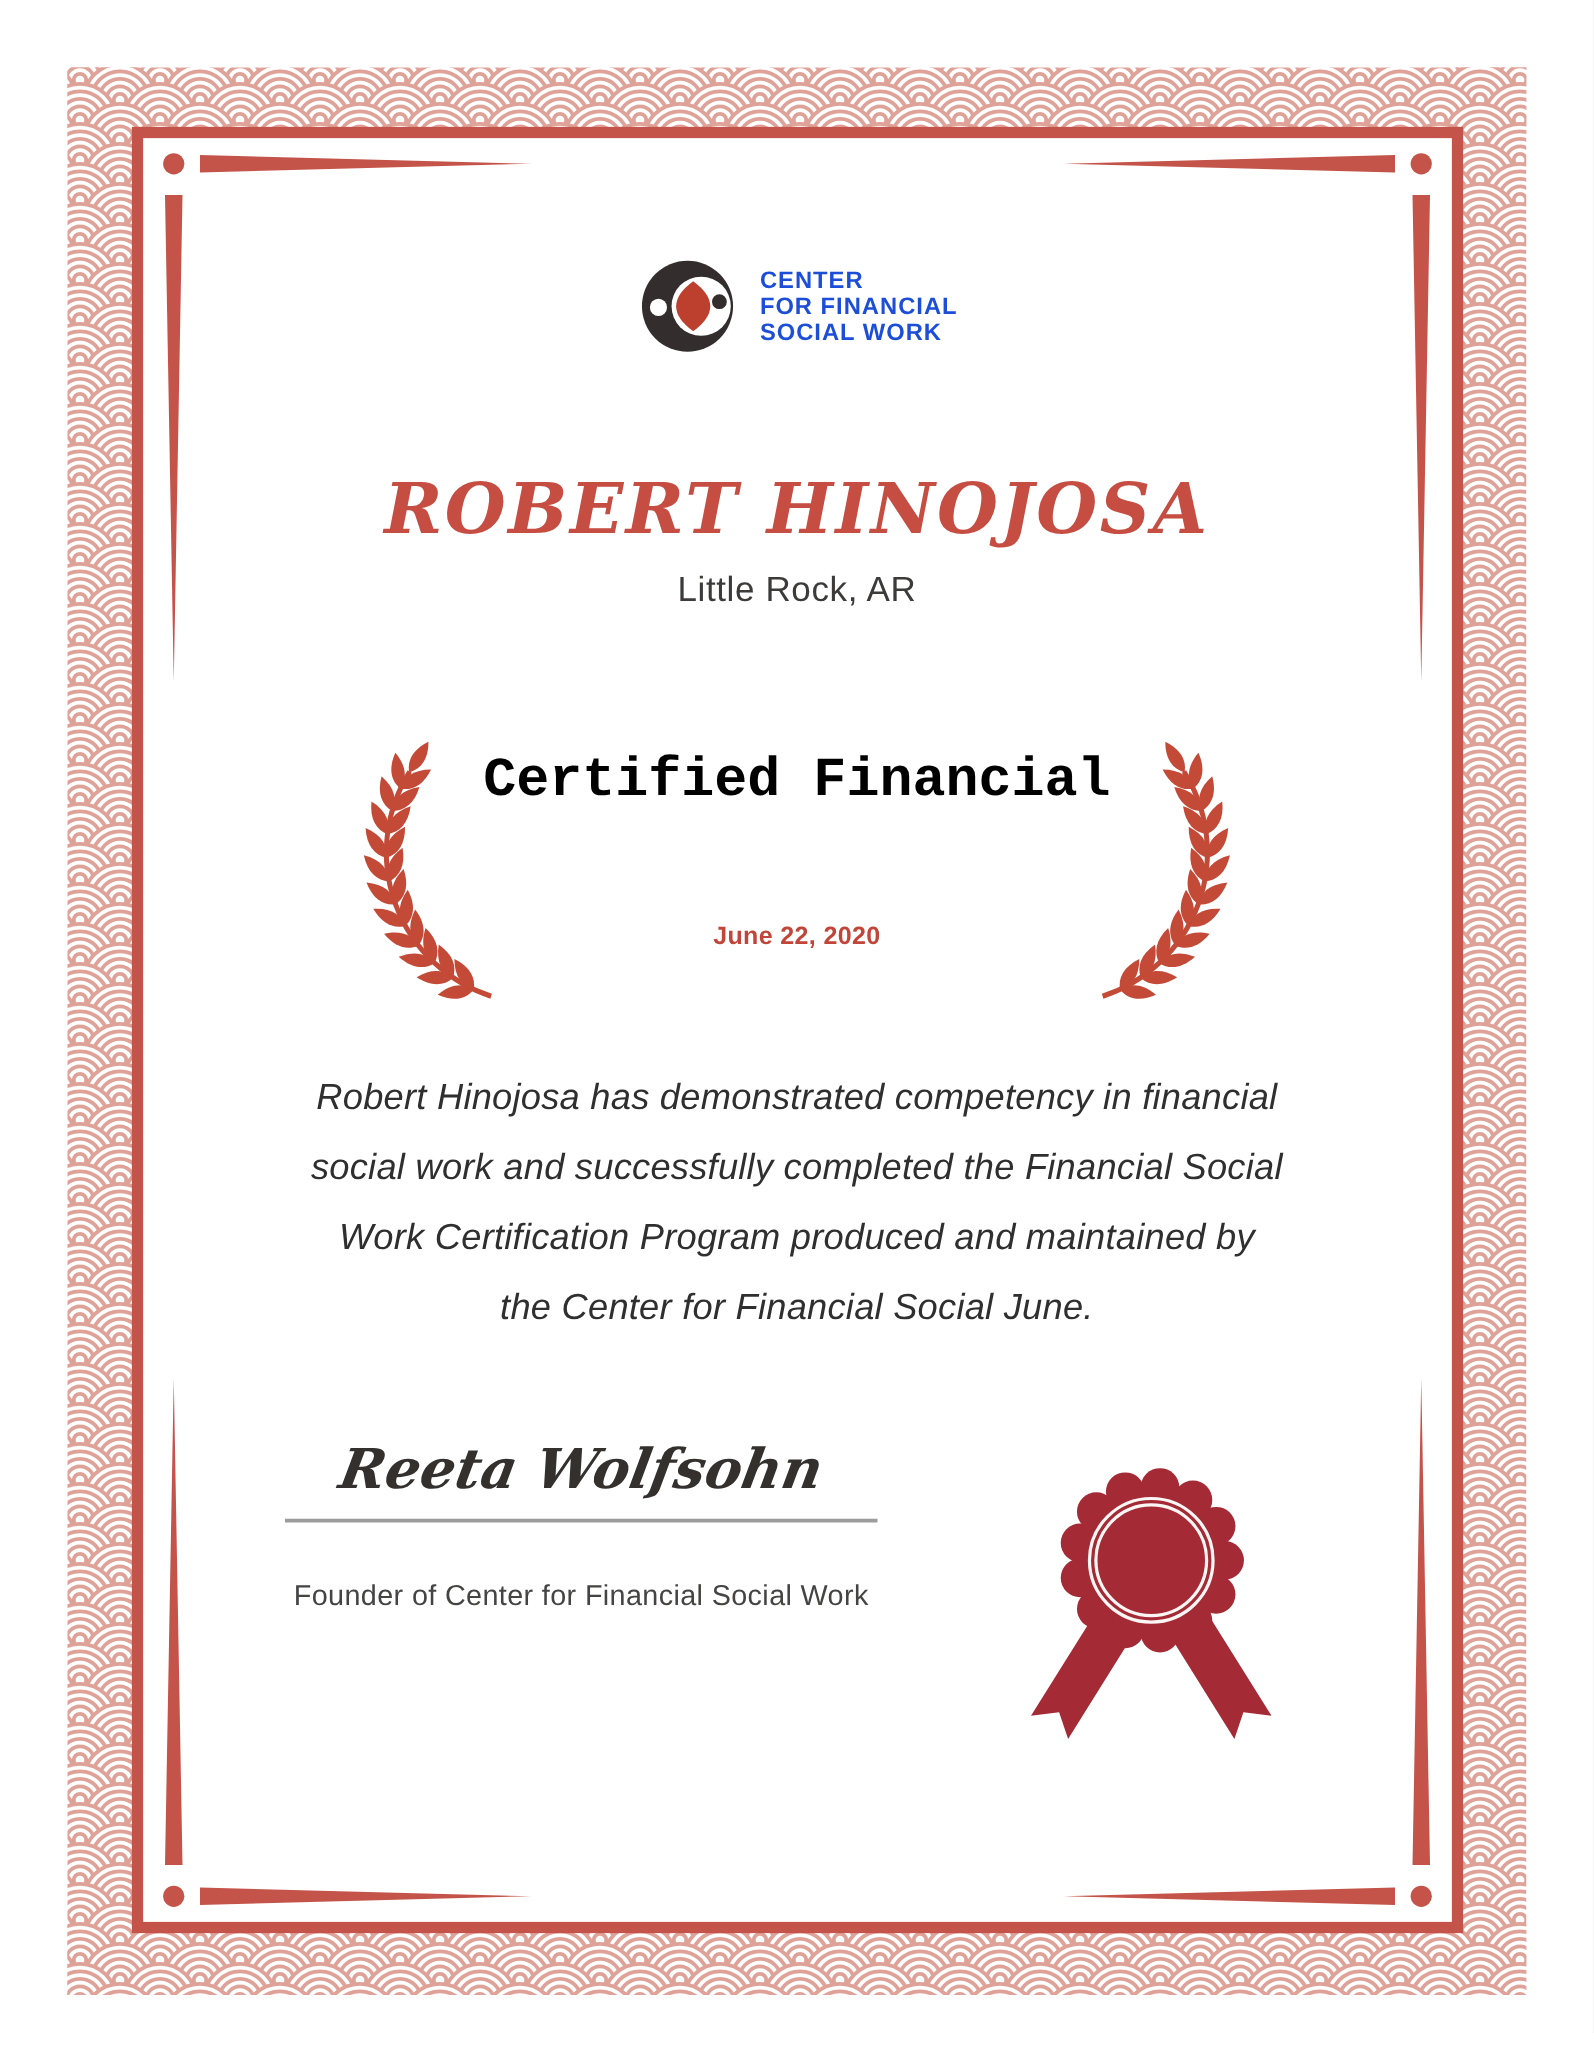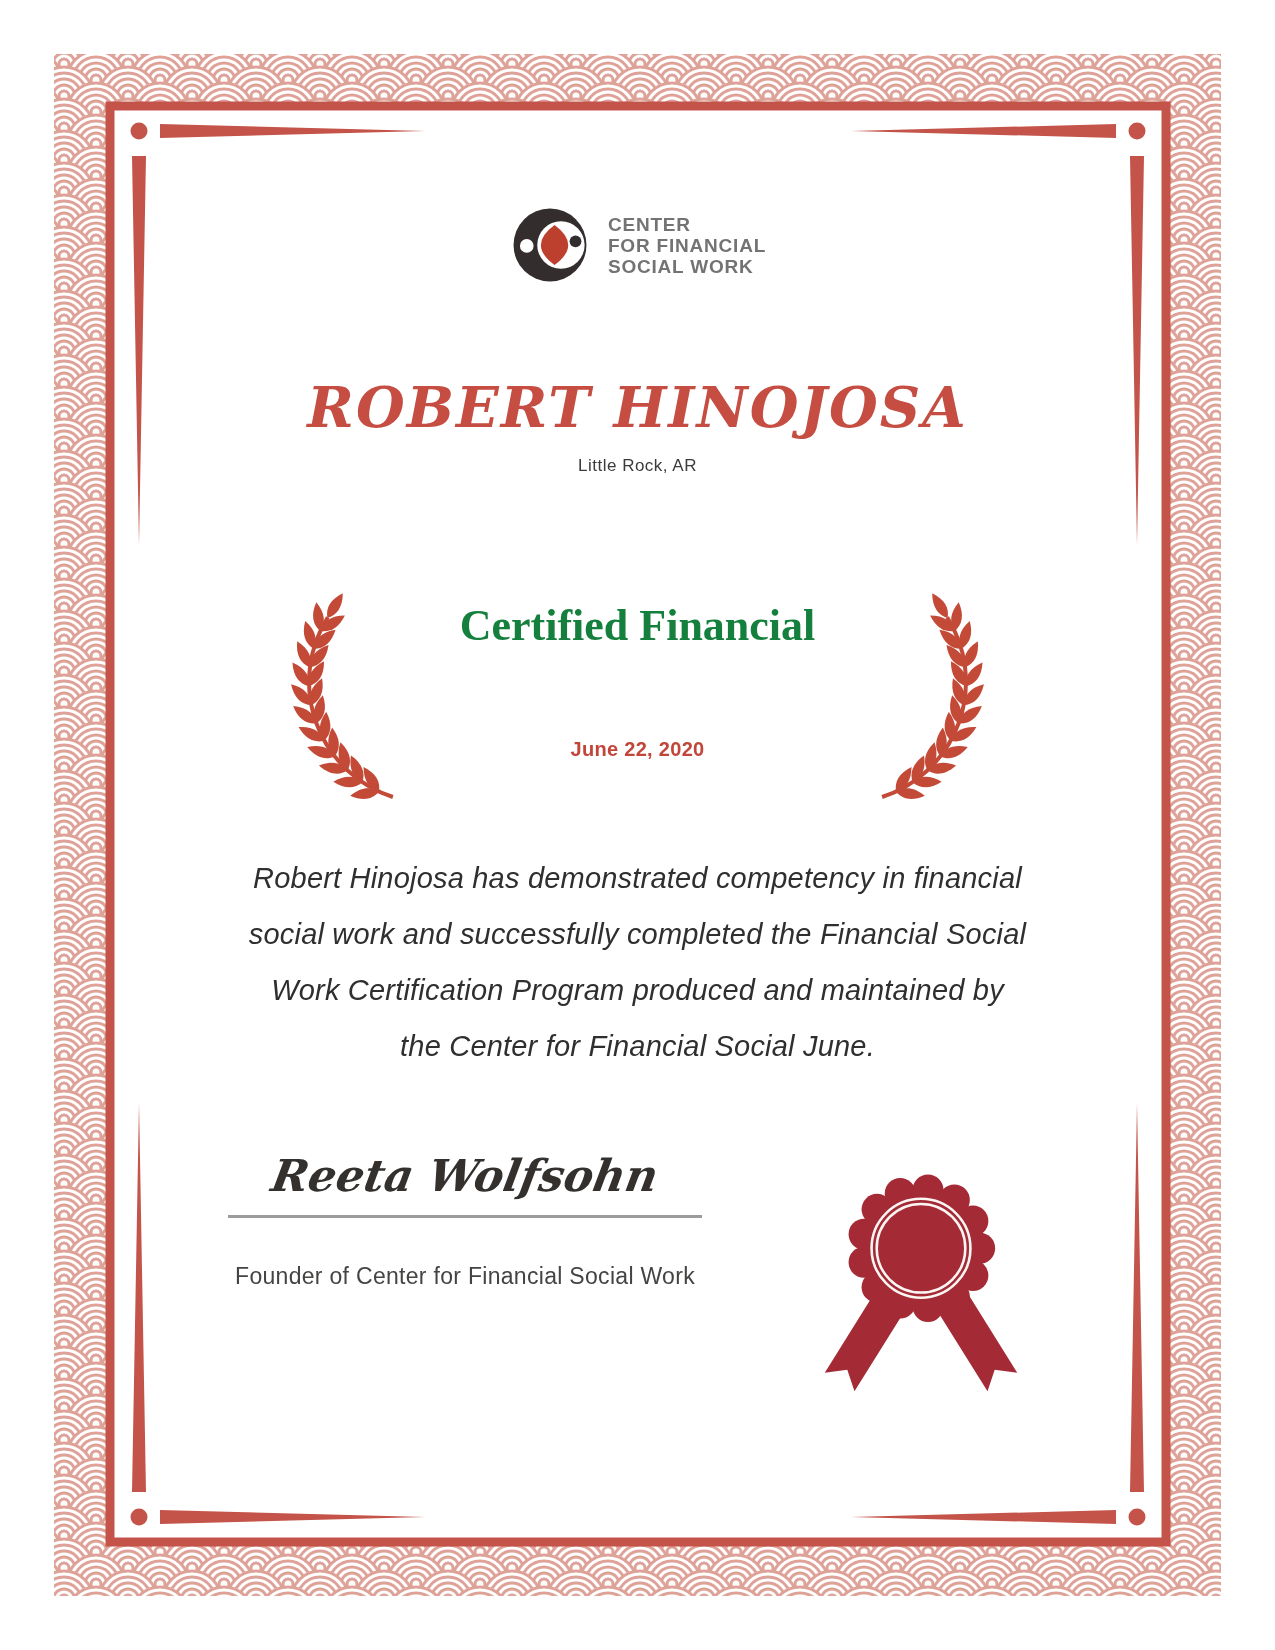--- a/index.html
+++ b/index.html
@@ -10,37 +10,37 @@
   }
   .abs{position:absolute;}
   
   .logo-row{
     position:absolute;top:204px;left:0;width:100%;
     display:flex;justify-content:center;align-items:center;gap:17px;
   }
   .logo-text{
     font-family:"Liberation Sans",sans-serif;
     font-weight:bold;font-size:19px;line-height:21px;
-    letter-spacing:0.8px;color:#737373;text-transform:uppercase;
+    letter-spacing:0.8px;color:#1d4ed8;text-transform:uppercase;
   }
   
   .recipient-name{
     position:absolute;top:374px;left:0;width:100%;text-align:center;
     font-family:"DejaVu Serif",serif;font-weight:bold;
     font-size:56px;letter-spacing:2px;color:#c54d42;font-style:italic;
   }
   .recipient-location{
     position:absolute;top:456px;left:0;width:100%;text-align:center;
-    font-size:17px;letter-spacing:0.5px;color:#3c3b3a;
+    font-size:28px;letter-spacing:0.5px;color:#3c3b3a;
   }
   
   .cert-title{
     position:absolute;left:0;width:100%;text-align:center;
-    font-family:Liberation Serif, serif;font-weight:600;
-    font-size:44px;color:#15803d;
+    font-family:Liberation Mono, monospace;font-weight:600;
+    font-size:44px;color:#000000;
   }
   .cert-title.l1{top:600px;}
   .cert-title.l2{top:666px;}
   .cert-date{
     position:absolute;top:738px;left:0;width:100%;text-align:center;
     font-weight:bold;font-size:20px;color:#c2453a;letter-spacing:0.3px;
   }
   
   .cert-body{
     position:absolute;top:850px;left:170px;width:935px;text-align:center;

